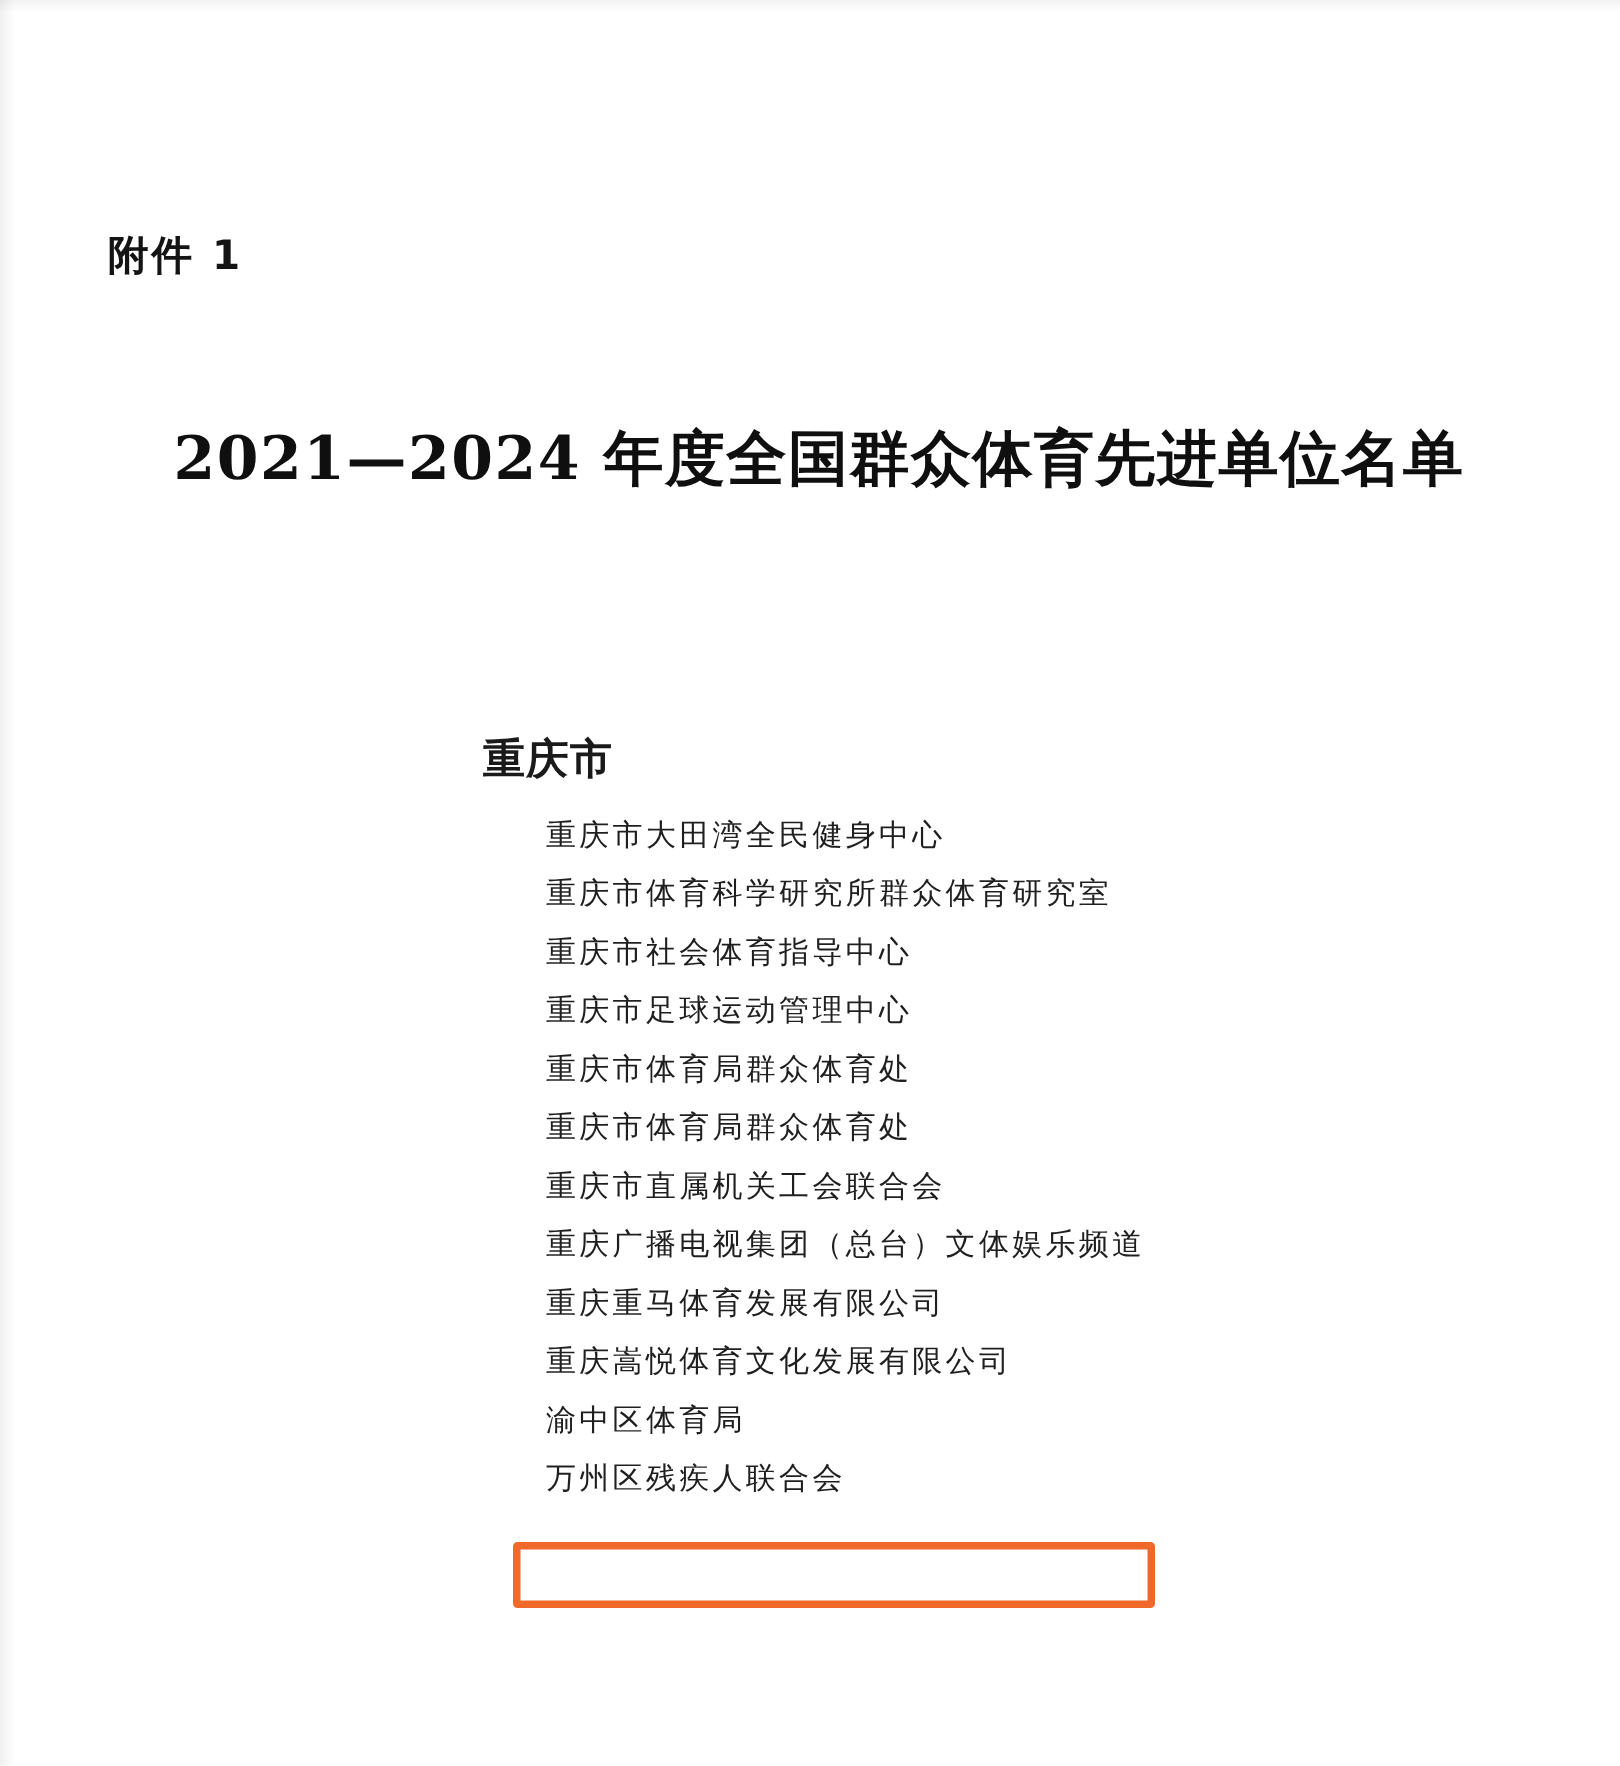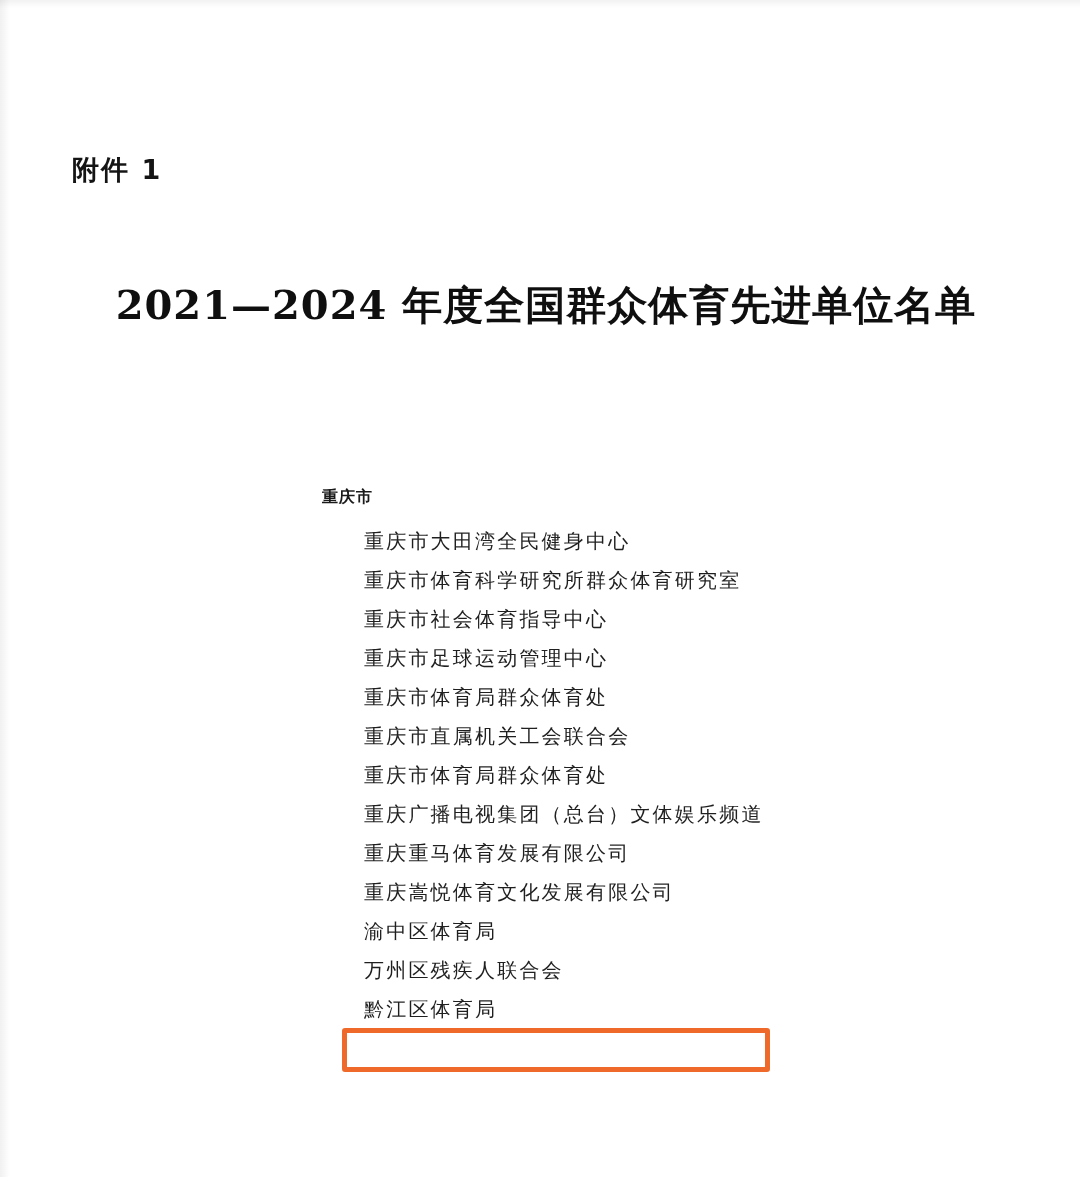--- a/index.html
+++ b/index.html
@@ -47,28 +47,28 @@
   }
   .list-block {
     position: absolute;
     left: 322px;
     top: 487px;
     width: 640px;
   }
   .region-heading {
     font-family: "DejaVu Sans", "Liberation Sans", sans-serif;
     font-weight: bold;
-    font-size: 16px;
+    font-size: 28px;
     letter-spacing: 1px;
     color: #1a1a1a;
     margin: 0 0 14px 0;
     padding-left: 0;
   }
   .unit-item {
-    font-family: Liberation Serif, serif;
+    font-family: Liberation Mono, monospace;
     font-size: 20px;
     letter-spacing: 2.2px;
     color: #1f1f1f;
     line-height: 39px;
     padding-left: 42px;
     white-space: nowrap;
     position: relative;
   }
   .highlight-box {
     position: absolute;
@@ -111,25 +111,24 @@
   <div class="doc-title">2021—2024 年度全国群众体育先进单位名单</div>
 
   <div class="list-block">
     <div class="region-heading">重庆市</div>
 
     <div class="unit-item">重庆市大田湾全民健身中心</div>
     <div class="unit-item">重庆市体育科学研究所群众体育研究室</div>
     <div class="unit-item">重庆市社会体育指导中心</div>
     <div class="unit-item">重庆市足球运动管理中心</div>
     <div class="unit-item">重庆市体育局群众体育处</div>
+    <div class="unit-item">重庆市体育局群众体育处</div>
     <div class="unit-item">重庆市直属机关工会联合会</div>
-    <div class="unit-item">重庆市体育局群众体育处</div>
     <div class="unit-item">重庆广播电视集团（总台）文体娱乐频道</div>
     <div class="unit-item">重庆重马体育发展有限公司</div>
     <div class="unit-item">重庆嵩悦体育文化发展有限公司</div>
     <div class="unit-item">渝中区体育局</div>
     <div class="unit-item">万州区残疾人联合会</div>
-    <div class="unit-item">黔江区体育局</div>
   </div>
 
   <div class="highlight-box" style="border-color: rgb(239, 106, 42);"></div>
 
 </div>
 
 </body></html>

